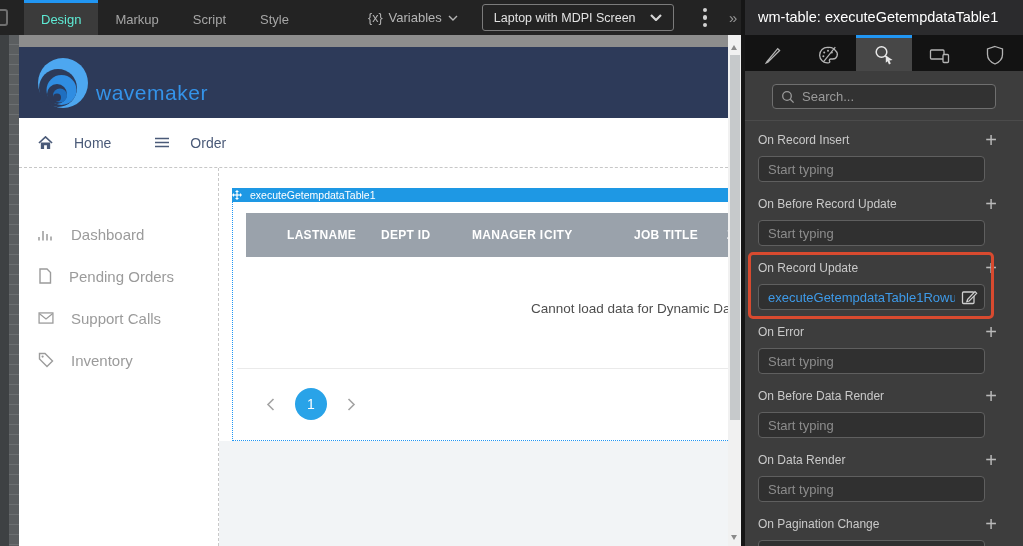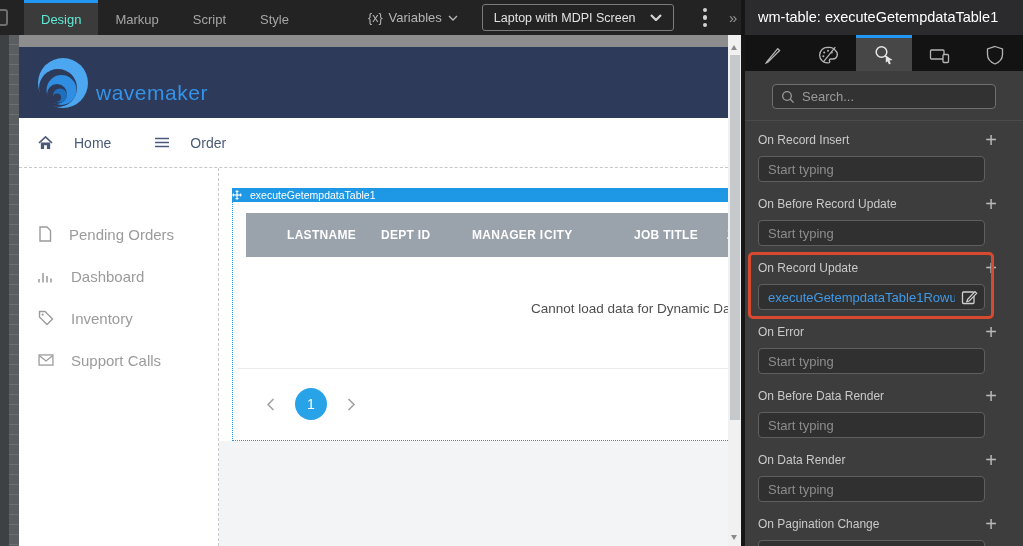--- a/index.html
+++ b/index.html
@@ -173,44 +173,44 @@
         <svg width="14" height="11" viewBox="0 0 14 11">
           <path d="M0 1.5h14M0 5.5h14M0 9.5h14" stroke="#4a5a78" stroke-width="1.6"></path>
         </svg>
         <span>Order</span>
       </div>
     </div>
 
     <div class="app-body">
       <div class="app-sidebar">
         <div class="side-item">
+          <svg width="16" height="15" viewBox="0 0 16 15">
+            <path d="M1 13.5V10M5 13.5V4M9 13.5V7M13 13.5V9.5" fill="none" stroke="#9b9b9b" stroke-width="1.5"></path>
+          </svg>
+          <span>Dashboard</span>
+        </div>
+        <div class="side-item">
           <svg width="14" height="16" viewBox="0 0 14 16">
             <path d="M2 1h7l3.5 3.5V15H2z" fill="none" stroke="#9b9b9b" stroke-width="1.4"></path>
           </svg>
           <span>Pending Orders</span>
         </div>
         <div class="side-item">
-          <svg width="16" height="15" viewBox="0 0 16 15">
-            <path d="M1 13.5V10M5 13.5V4M9 13.5V7M13 13.5V9.5" fill="none" stroke="#9b9b9b" stroke-width="1.5"></path>
+          <svg width="16" height="12" viewBox="0 0 17 13">
+            <rect x="1" y="1" width="15" height="11" fill="none" stroke="#9b9b9b" stroke-width="1.4"></rect>
+            <path d="M1.5 1.8 8.5 7.5l7-5.7" fill="none" stroke="#9b9b9b" stroke-width="1.3"></path>
           </svg>
-          <span>Dashboard</span>
+          <span>Support Calls</span>
         </div>
         <div class="side-item">
           <svg width="16" height="16" viewBox="0 0 16 16">
             <path d="M1.5 7V1.5H7l7.5 7.5-5.5 5.5z" fill="none" stroke="#9b9b9b" stroke-width="1.4"></path>
             <circle cx="4.6" cy="4.6" r="1.1" fill="#9b9b9b"></circle>
           </svg>
           <span>Inventory</span>
-        </div>
-        <div class="side-item">
-          <svg width="16" height="12" viewBox="0 0 17 13">
-            <rect x="1" y="1" width="15" height="11" fill="none" stroke="#9b9b9b" stroke-width="1.4"></rect>
-            <path d="M1.5 1.8 8.5 7.5l7-5.7" fill="none" stroke="#9b9b9b" stroke-width="1.3"></path>
-          </svg>
-          <span>Support Calls</span>
         </div>
       </div>
 
       <div class="app-main">
         <div class="below-widget"></div>
 
         <div class="widget">
           <div class="widget-titlebar">
             <svg width="10" height="10" viewBox="0 0 10 10">
               <rect x="4.4" y="1.6" width="1.2" height="6.8" fill="#fff"></rect>

